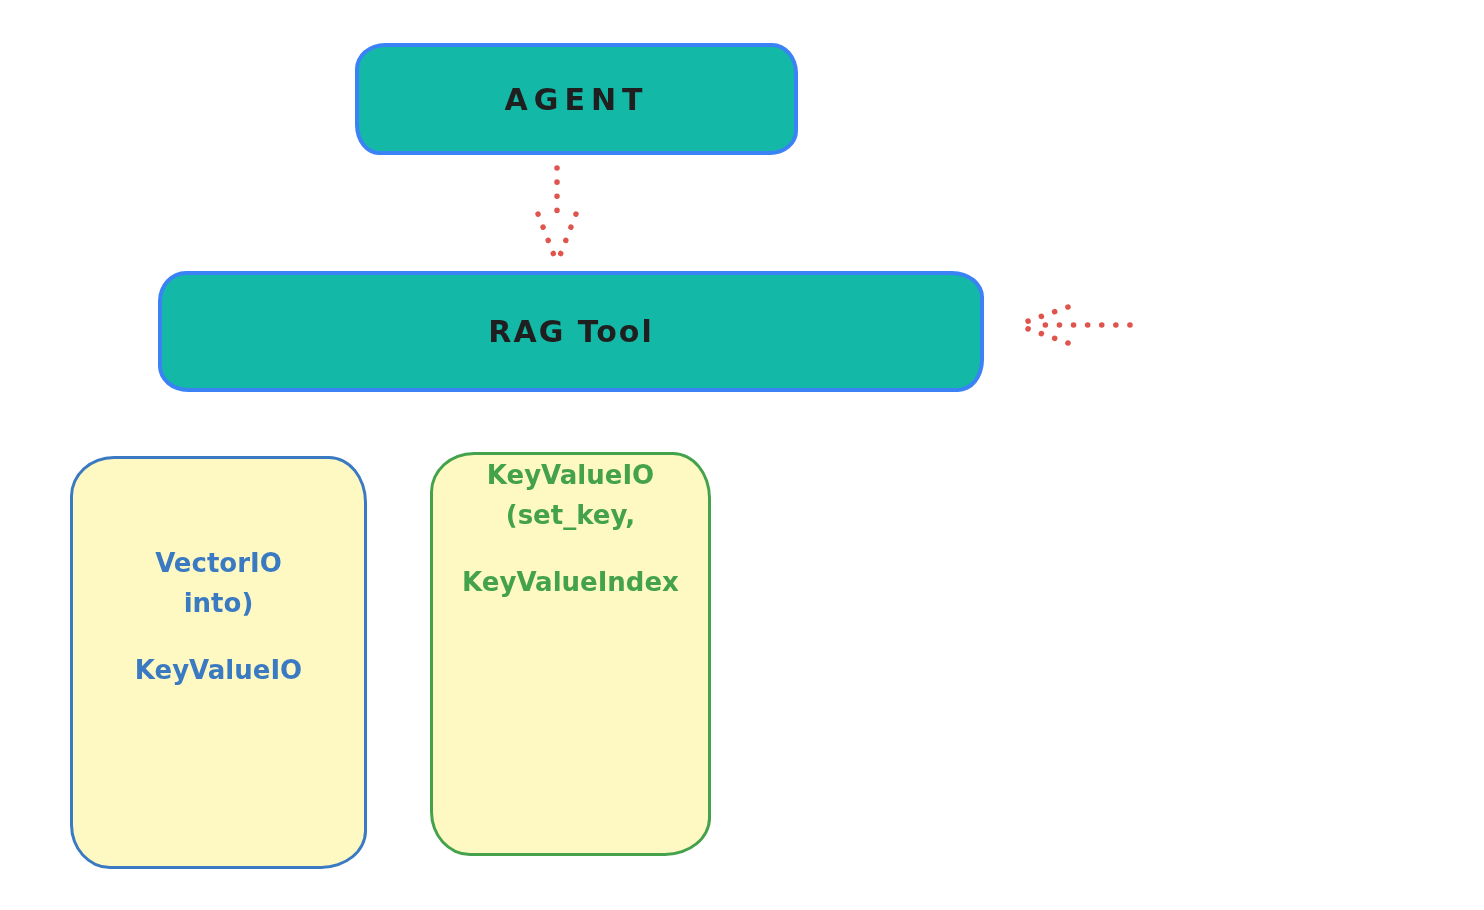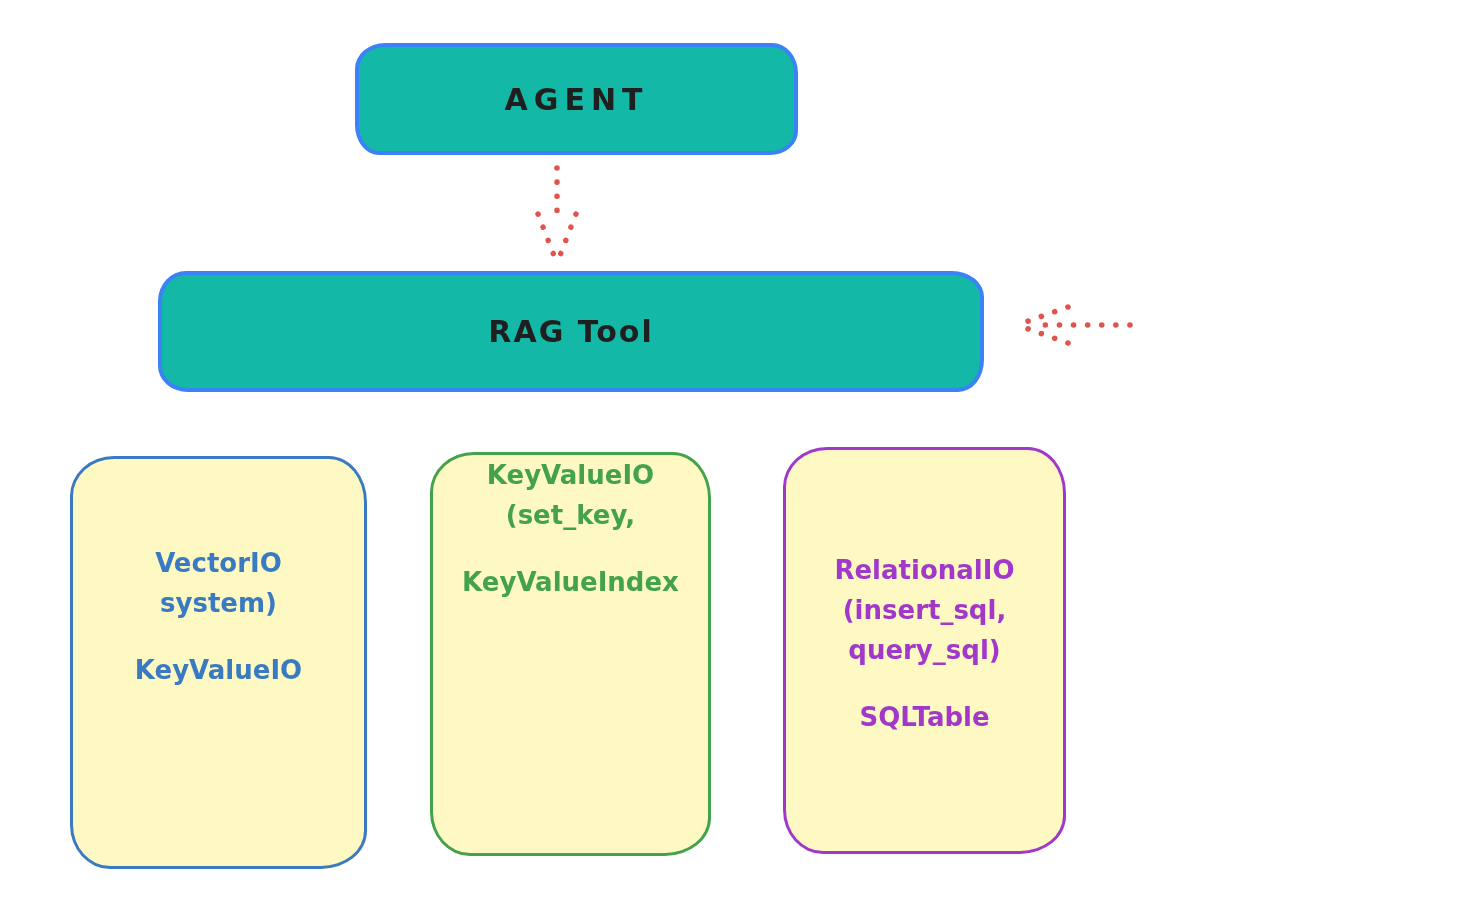--- a/index.html
+++ b/index.html
@@ -138,30 +138,24 @@
 
   <svg class="arrow arrow-left" width="130" height="52" viewBox="0 0 130 52">
     <path d="M122 26 L30 26"></path>
     <path d="M60 8 L12 25"></path>
     <path d="M60 44 L12 27"></path>
   </svg>
 
 
   <div class="io-box box-vector">
     <span class="title-line">VectorIO</span>
-    <span class="title-line">system)</span>
+    <span class="title-line">into)</span>
     <span class="index-label">KeyValueIO</span>
   </div>
 
   <div class="io-box box-keyvalue">
     <span class="title-line">KeyValueIO</span>
     <span class="title-line">(set_key,</span>
     <span class="index-label">KeyValueIndex</span>
   </div>
 
-  <div class="io-box box-relational">
-    <span class="title-line">RelationalIO</span>
-    <span class="title-line">(insert_sql,</span>
-    <span class="title-line">query_sql)</span>
-    <span class="index-label">SQLTable</span>
-  </div>
 
 </div>
 
 </body></html>

